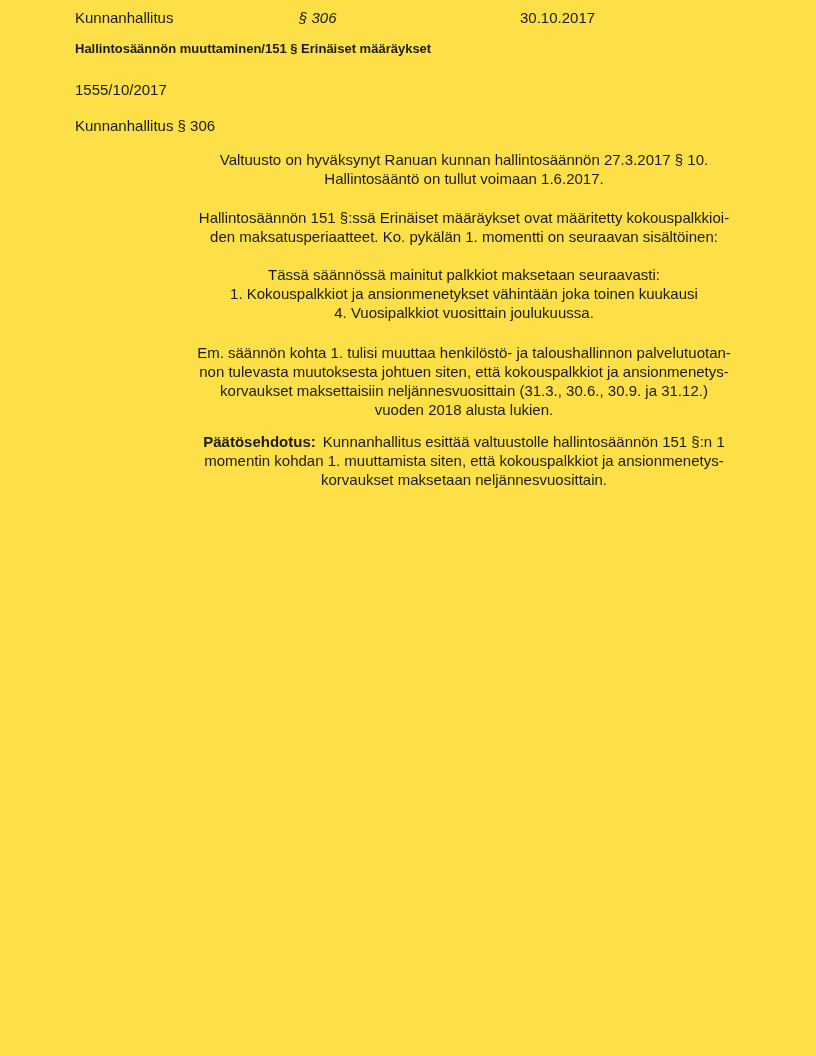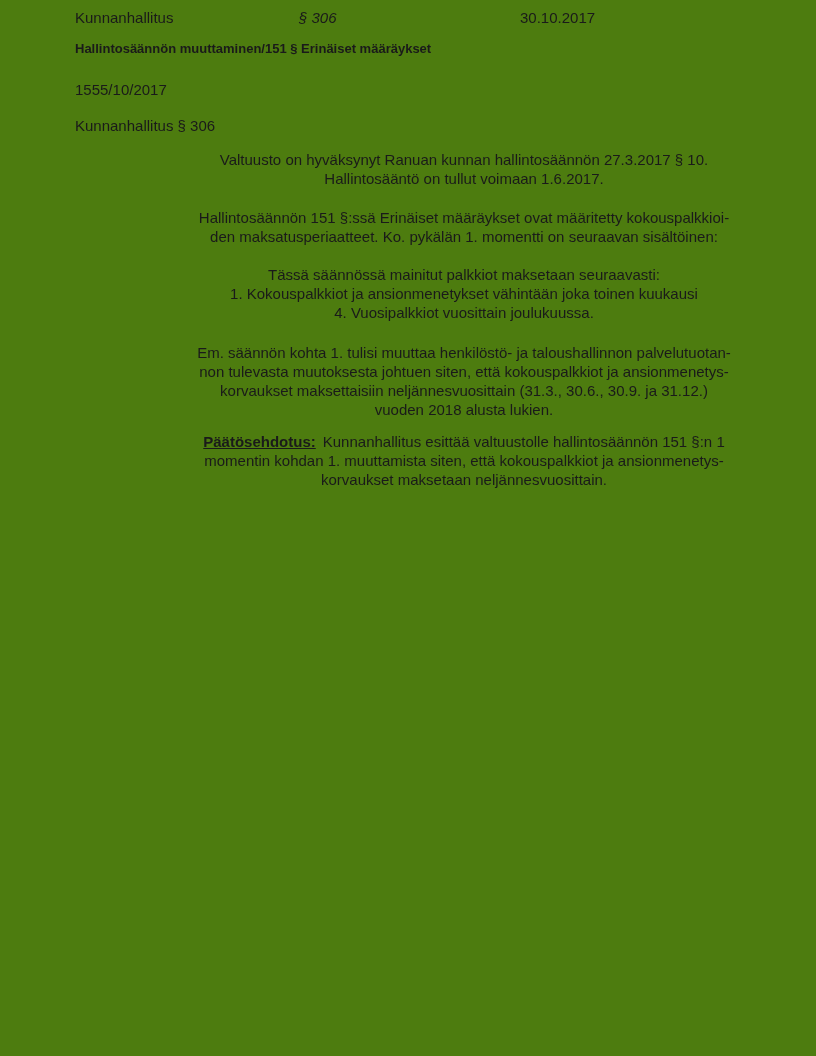--- a/index.html
+++ b/index.html
@@ -4,21 +4,21 @@
 <style>
   html, body {
     margin: 0;
     padding: 0;
     background: #ffffff;
   }
   .page {
     position: relative;
     width: 816px;
     height: 1056px;
-    background: #4d7c0f;
+    background: #fde047;
     color: #1a1a1a;
     font-family: "Liberation Sans", "DejaVu Sans", sans-serif;
     font-size: 15px;
     line-height: 19px;
     box-sizing: border-box;
     padding: 8px 50px 0 75px;
     overflow: hidden;
   }
   .header-row {
     position: relative;
@@ -43,21 +43,20 @@
   }
   .p1 { margin-top: 15px; }
   .p2 { margin-top: 20px; }
   .p3 { margin-top: 19px; }
   .p4 { margin-top: 21px; }
   .p-proposal { margin-top: 13px; }
   .p-decision { margin-top: 19px; }
   .p-contact  { margin-top: 31px; }
   .para-label {
     font-weight: bold;
-    text-decoration: underline;
     margin-right: 7px;
     margin-top: 12px;
   }
 </style>
 </head>
 <body>
 
 <div class="page">
 
   <div class="header-row"><span>Kunnanhallitus</span><span class="hdr-section">§ 306</span><span class="hdr-date">30.10.2017</span></div>

